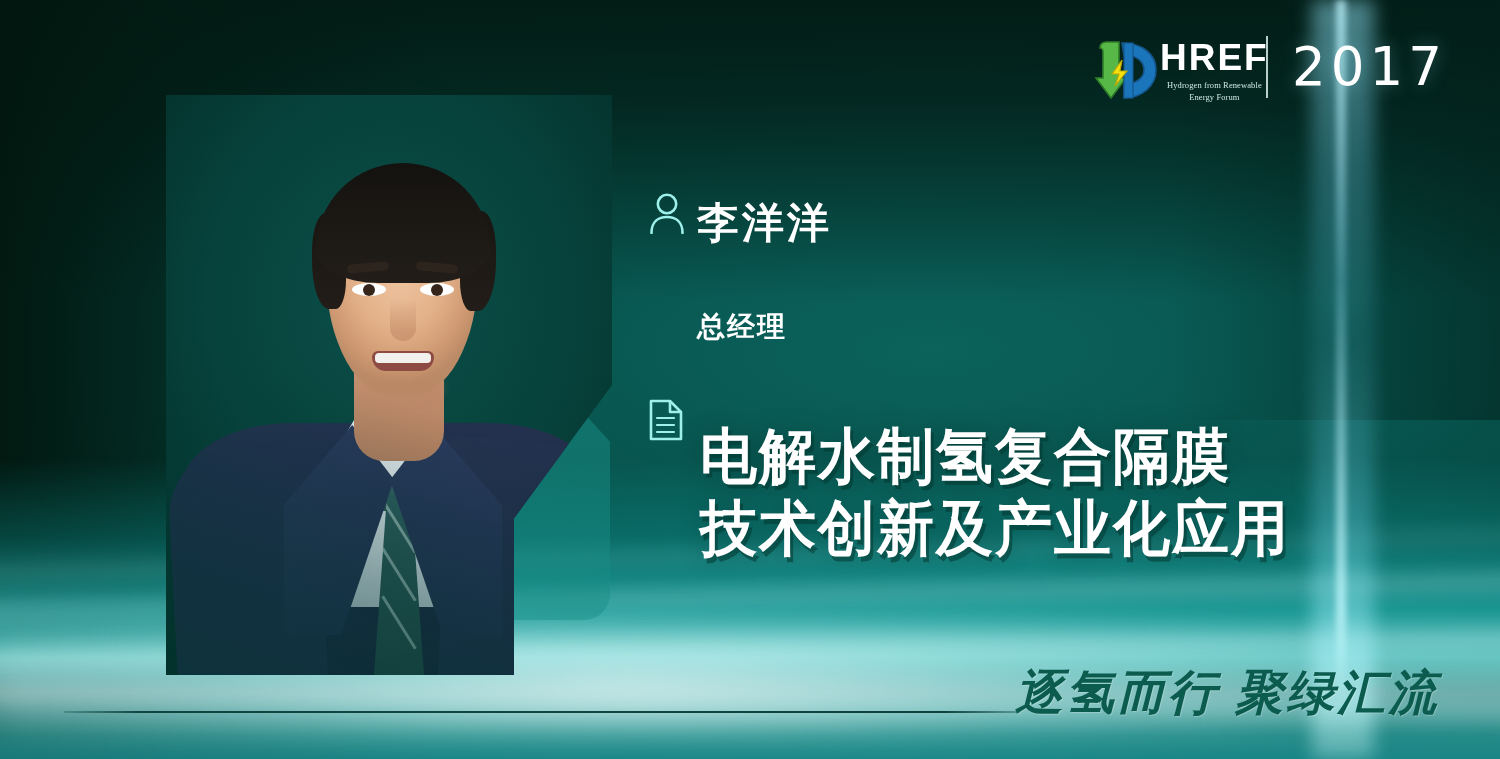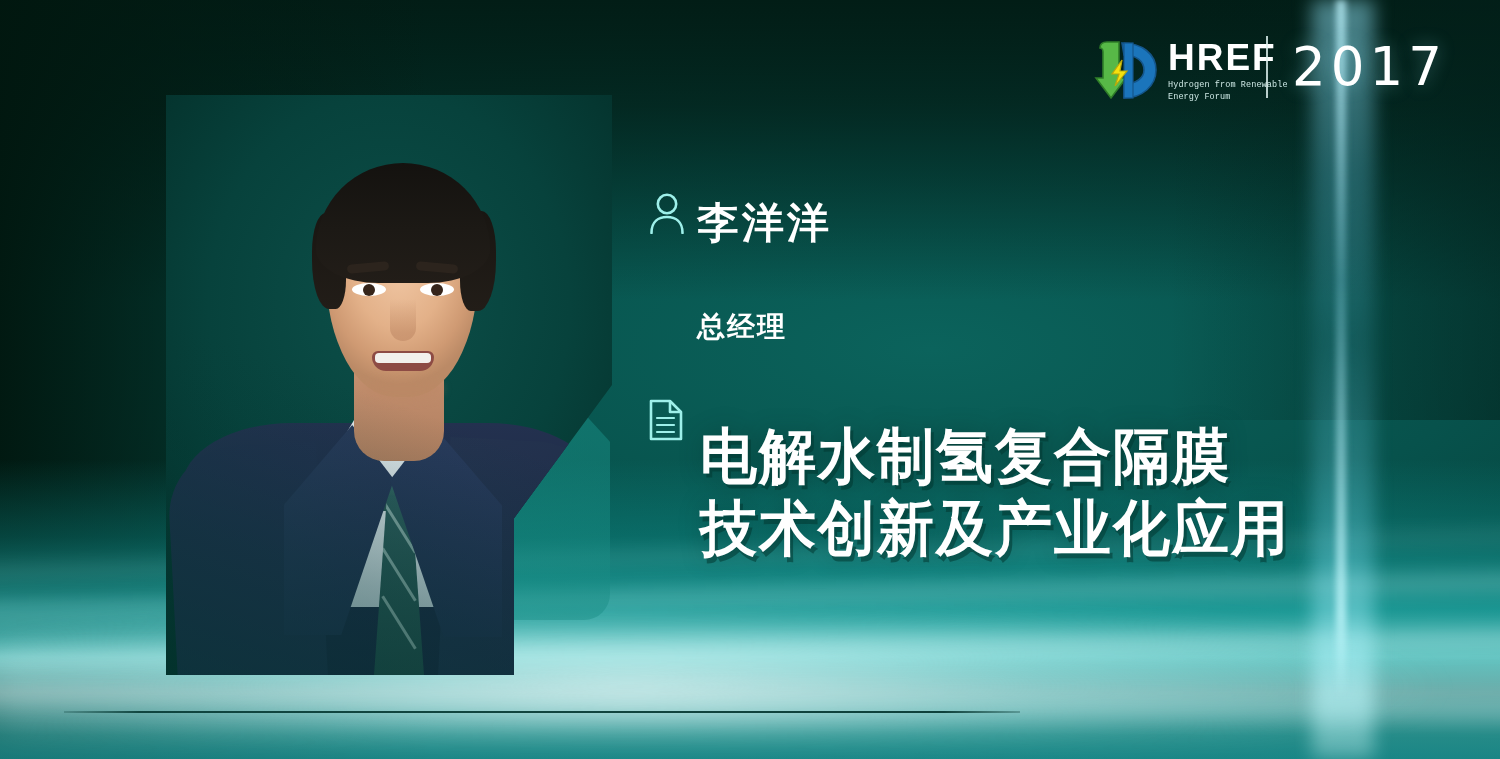--- a/index.html
+++ b/index.html
@@ -78,28 +78,28 @@
     background:linear-gradient(180deg, rgba(190,245,255,0.75) 0%, rgba(150,230,250,0.28) 40%, rgba(200,250,255,0.75) 88%, rgba(255,255,255,0) 100%);
     filter:blur(3px);
   }
 
   
   .logo-block{
     position:absolute; left:1092px; top:36px;
     display:flex; align-items:center; height:70px;
   }
   .logo-mark{ width:68px; height:62px; flex:0 0 auto; }
-  .logo-words{ margin-left:8px; display:flex; flex-direction:column; justify-content:center; }
+  .logo-words{ display:flex; flex-direction:column; justify-content:center;text-align:center; }
   .logo-href{
     color:#ffffff; font-size:37px; font-weight:700; letter-spacing:2px; line-height:1;
     font-family:"Liberation Sans",sans-serif;
   }
   .logo-sub{
     color:#cfe9e6; font-size:8.5px; line-height:1.32; margin-top:4px; letter-spacing:.1px;
-    font-family:Liberation Mono, monospace;
+    font-family:Liberation Serif, serif;
   }
   .logo-divider{
     position:absolute; left:1266px; top:36px;
     width:2px; height:62px; background:rgba(226,245,243,0.82);
   }
   .year{
     position:absolute; left:1292px; top:38px;
     color:#ffffff; font-size:53px; line-height:58px; font-weight:400; letter-spacing:5px;
     font-family:"DejaVu Sans",sans-serif;
     text-shadow:0 0 18px rgba(160,240,255,0.35);
@@ -370,14 +370,15 @@
     <path d="M3 3 H22 L33 14 V41 H3 Z" fill="none" stroke="#9ef0ea" stroke-width="2.6" stroke-linejoin="round"></path>
     <path d="M22 3 V14 H33" fill="none" stroke="#9ef0ea" stroke-width="2.6" stroke-linejoin="round"></path>
     <line x1="9" y1="20" x2="26" y2="20" stroke="#9ef0ea" stroke-width="2.2" stroke-linecap="round"></line>
     <line x1="9" y1="27" x2="26" y2="27" stroke="#9ef0ea" stroke-width="2.2" stroke-linecap="round"></line>
     <line x1="9" y1="34" x2="26" y2="34" stroke="#9ef0ea" stroke-width="2.2" stroke-linecap="round"></line>
   </svg>
   <div class="talk-title">电解水制氢复合隔膜
 技术创新及产业化应用</div>
 
   <div class="hrule"></div>
+  <div class="slogan">逐氢而行  聚绿汇流</div>
 
 </div>
 
 </body></html>

